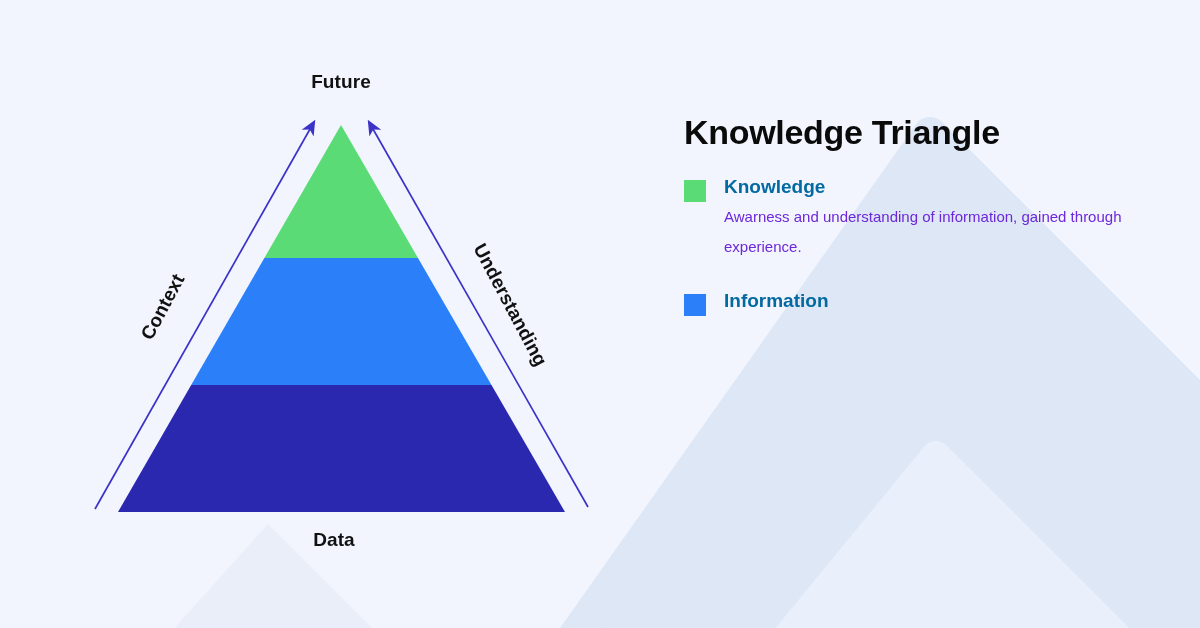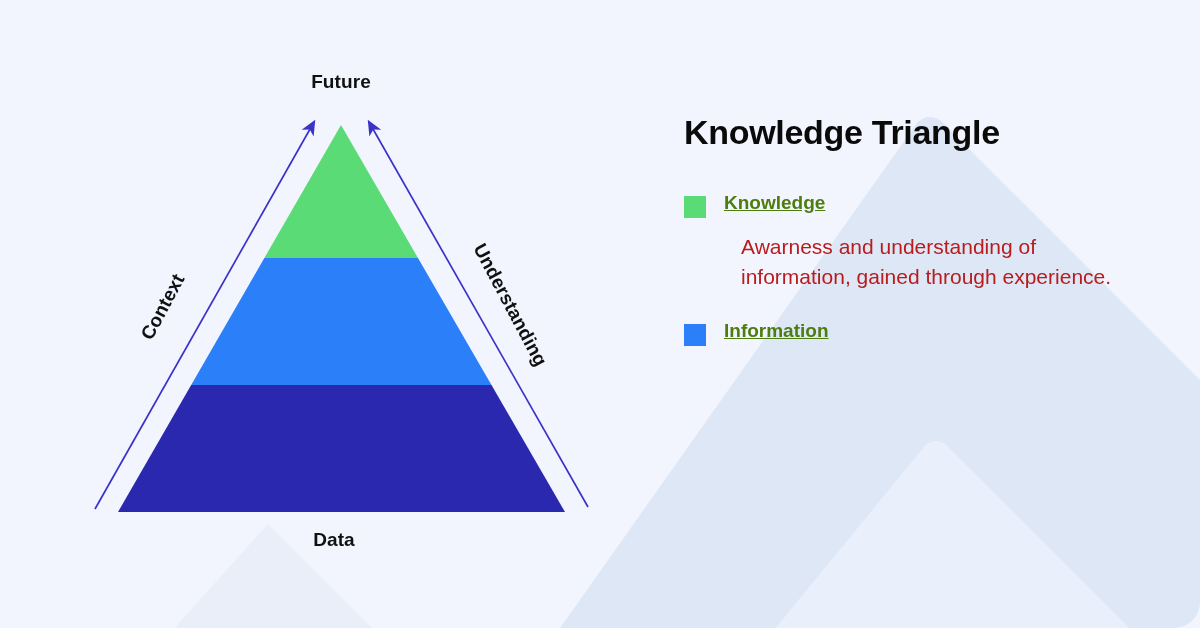--- a/index.html
+++ b/index.html
@@ -14,21 +14,20 @@
     font-family: "Liberation Sans", sans-serif;
     background: #f2f5fe;
   }
 
   #stage {
     position: relative;
     width: 1200px;
     height: 628px;
     background: #f2f5fe;
     overflow: hidden;
-    border-radius: 26px;
   }
 
   
   #bg-watermarks {
     position: absolute;
     left: 0;
     top: 0;
     width: 1200px;
     height: 628px;
     z-index: 0;
@@ -124,36 +123,35 @@
 
   .legend-swatch {
     position: absolute;
     left: 0;
     top: 5px;
     width: 22px;
     height: 22px;
   }
 
   .legend-term {
-    margin: 17px 0 3px 0;
+    margin: 1px 0 3px 0;
     font-family: "Liberation Sans", sans-serif;
     font-size: 19px;
     line-height: 24px;
     font-weight: bold;
-    color: #4d7c0f;
-    text-decoration: underline;
+    color: #0369a1;
   }
 
   .legend-desc {
-    margin: 17px;
-    font-family: "Liberation Sans", sans-serif;
-    font-size: 21px;
+    margin: 0;
+    font-family: "Liberation Sans", sans-serif;
+    font-size: 15px;
     line-height: 30px;
     font-weight: normal;
-    color: #b91c1c;
+    color: #6d28d9;
     max-width: 412px;
   }
 </style>
 </head>
 <body style="background-color: rgb(242, 245, 254);">
 
 <div id="stage" style="background-color: rgb(242, 245, 254);">
 
   <svg id="bg-watermarks" width="1200" height="628" viewBox="0 0 1200 628">
     <defs>

